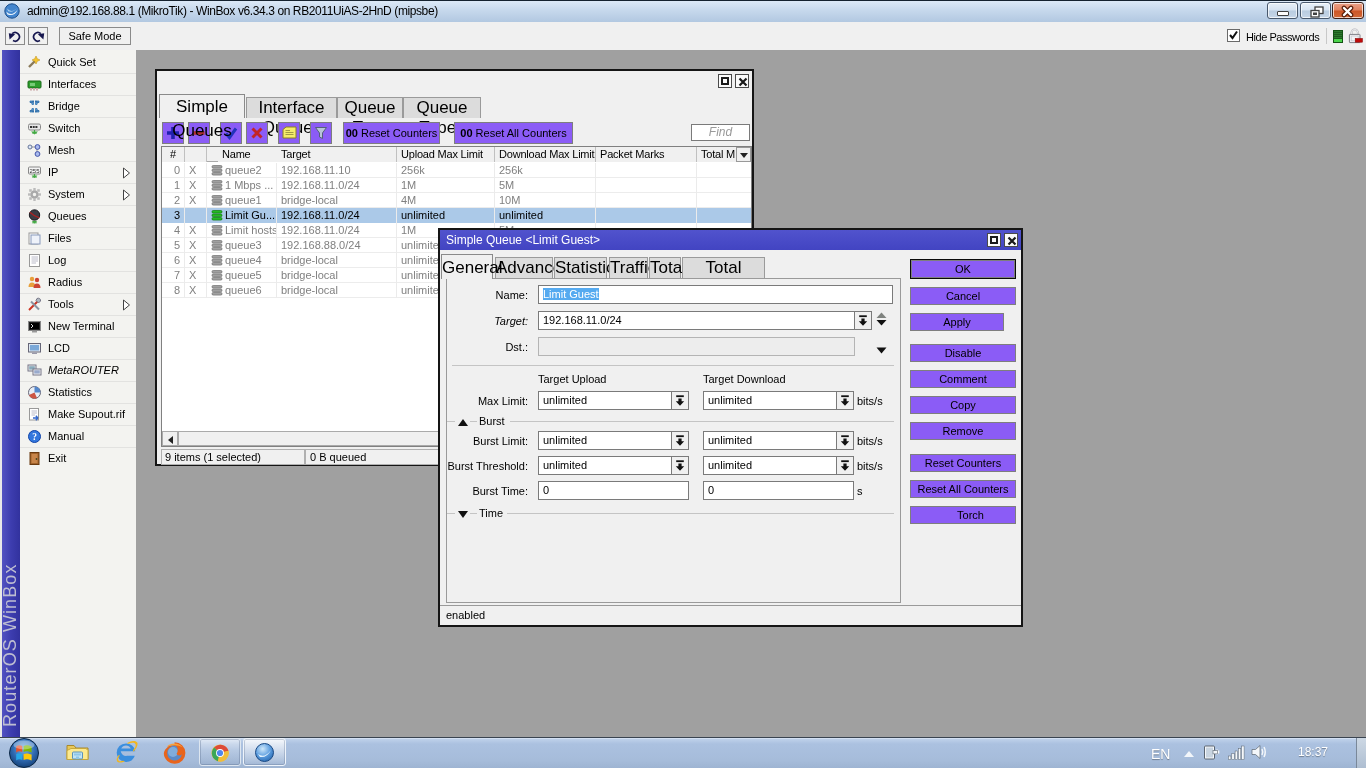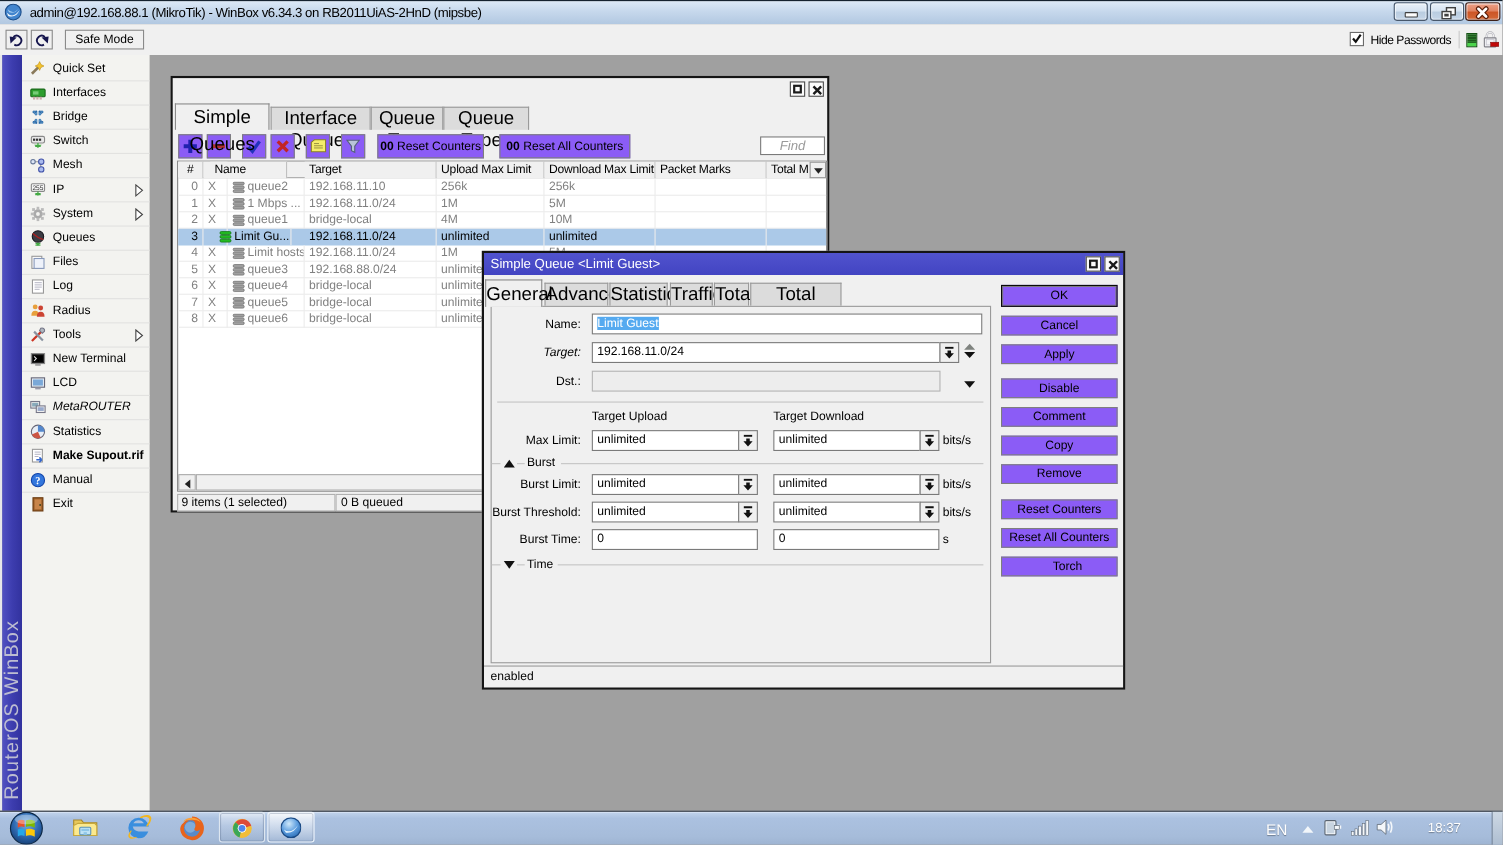--- a/index.html
+++ b/index.html
@@ -252,21 +252,21 @@
       <span>MetaROUTER</span>
     </div>
 <div class="mi" style="top:332px;">
       <svg width="15" height="15" viewBox="0 0 15 15">
         <circle cx="7.5" cy="7.5" r="6" fill="#e8eef6" stroke="#667"></circle>
         <path d="M7.5 7.5 L7.5 1.5 A6 6 0 0 1 13.5 7.5 Z" fill="#5588cc"></path>
         <path d="M7.5 7.5 L2 10 A6 6 0 0 0 10 13 Z" fill="#cc5544"></path>
       </svg>
       <span>Statistics</span>
     </div>
-<div class="mi" style="top:354px;font-weight:bold;">
+<div class="mi" style="top:354px;">
       <svg width="15" height="15" viewBox="0 0 15 15">
         <rect x="2.5" y="1.5" width="9" height="11.5" fill="#fff" stroke="#999"></rect>
         <path d="M4.5 4 H10 M4.5 6 H10 M4.5 8 H8" stroke="#aab" stroke-width="0.8"></path>
         <path d="M6 11 H11 M11 11 L8.8 8.8 M11 11 L8.8 13.2" stroke="#3366cc" stroke-width="1.4" fill="none"></path>
       </svg>
       <span>Make Supout.rif</span>
     </div>
 <div class="mi" style="top:376px;">
       <svg width="15" height="15" viewBox="0 0 15 15">
         <circle cx="7.5" cy="7.5" r="6" fill="#3377dd" stroke="#1144aa"></circle>
@@ -319,21 +319,21 @@
       </svg></div>
   <div class="btn" style="left:186px;top:51px;width:97px;height:22px;line-height:20px;"><b>00</b> Reset Counters</div>
   <div class="btn" style="left:297px;top:51px;width:119px;height:22px;line-height:20px;"><b>00</b> Reset All Counters</div>
   <div class="inp" style="left:534px;top:53px;width:59px;height:17px;font-style:italic;color:#9a9a9a;font-size:12px;text-align:center;padding-left:0;line-height:15px;">Find</div>
 
   <div class="abs" style="left:4px;top:75px;width:591px;height:301px;border:1px solid #808080;background:#fff;">
 
     <div class="abs" style="left:0;top:0;width:589px;height:15px;background:#f0f0f0;border-bottom:1px solid #aaa;">
       <div class="hdrcell" style="left:0;width:23px;padding-left:0;text-align:center;">#</div>
       <div class="hdrcell" style="left:23px;width:22px;"></div>
-      <div class="hdrcell" style="left:29px;width:70px;">Name</div>
+      <div class="hdrcell" style="left:56px;width:70px;">Name</div>
       <div class="hdrcell" style="left:115px;width:120px;">Target</div>
       <div class="hdrcell" style="left:235px;width:98px;">Upload Max Limit</div>
       <div class="hdrcell" style="left:333px;width:101px;">Download Max Limit</div>
       <div class="hdrcell" style="left:434px;width:101px;">Packet Marks</div>
       <div class="hdrcell" style="left:535px;width:39px;border-right:none;">Total M</div>
       <div class="abs" style="left:574px;top:0px;width:15px;height:15px;background:#f0f0f0;border:1px solid #999;">
           <div class="abs" style="left:3px;top:5px;width:0;height:0;border-top:5px solid #222;border-left:4px solid transparent;border-right:4px solid transparent;"></div>
         </div>
     </div>
     <div id="rows" class="abs" style="left:0;top:16px;width:589px;">
@@ -390,21 +390,21 @@
           </span>
 <span class="rcell" style="left:115px;width:120px;padding-left:4px;">bridge-local</span>
 <span class="rcell" style="left:235px;width:98px;padding-left:4px;">4M</span>
 <span class="rcell" style="left:333px;width:101px;padding-left:4px;">10M</span>
 <span class="rcell" style="left:434px;width:101px;padding-left:4px;"></span>
 <span class="rcell" style="left:535px;width:54px;border-right:none;"></span>
 </div>
 <div class="row sel" style="top:45px;background:#abc9e8;color:#000;border-bottom-color:#abc9e8;">
 <span class="rcell" style="left:0;width:23px;text-align:right;padding-right:4px;">3</span>
 <span class="rcell" style="left:23px;width:22px;padding-left:4px;"></span>
-<span class="rcell" style="left:33px;width:70px;">
+<span class="rcell" style="left:45px;width:70px;">
             <svg style="position:absolute;left:4px;top:2px" width="12" height="11" viewBox="0 0 12 11">
               <g fill="#22bb22" stroke="#117711" stroke-width="0.7">
                 <rect x="1" y="0.5" width="10" height="2.6" rx="1.2"></rect>
                 <rect x="1" y="4" width="10" height="2.6" rx="1.2"></rect>
                 <rect x="1" y="7.5" width="10" height="2.6" rx="1.2"></rect>
               </g>
             </svg>
             <span style="position:absolute;left:18px;">Limit Gu...</span>
           </span>
 <span class="rcell" style="left:115px;width:120px;padding-left:4px;">192.168.11.0/24</span>
@@ -614,21 +614,21 @@
     <div class="abs" style="left:11px;top:231px;"><svg width="12" height="9" viewBox="0 0 11 9">
           <path d="M5.5 8 L10.5 1 H0.5 Z" fill="#111"></path>
         </svg></div>
     <div class="sep" style="left:24px;top:235px;width:7px;"></div>
     <div class="abs" style="left:33px;top:229px;">Time</div>
     <div class="sep" style="left:61px;top:235px;width:387px;"></div>
   </div>
 
   <div class="btn" style="left:470px;top:29px;width:106px;height:20px;line-height:18px;border:1px solid #0a0a0a;box-shadow:inset 0 0 0 1px #7e7e7e;">OK</div>
   <div class="btn" style="left:470px;top:57px;width:106px;height:18px;line-height:16px;">Cancel</div>
-  <div class="btn" style="left:470px;top:83px;width:106px;height:18px;line-height:16px;">Apply</div>
+  <div class="btn" style="left:470px;top:83px;width:94px;height:18px;line-height:16px;">Apply</div>
   <div class="btn" style="left:470px;top:114px;width:106px;height:18px;line-height:16px;">Disable</div>
   <div class="btn" style="left:470px;top:140px;width:106px;height:18px;line-height:16px;">Comment</div>
   <div class="btn" style="left:470px;top:166px;width:106px;height:18px;line-height:16px;">Copy</div>
   <div class="btn" style="left:470px;top:192px;width:106px;height:18px;line-height:16px;">Remove</div>
   <div class="btn" style="left:470px;top:224px;width:106px;height:18px;line-height:16px;">Reset Counters</div>
   <div class="btn" style="left:470px;top:250px;width:106px;height:18px;line-height:16px;">Reset All Counters</div>
   <div class="btn" style="left:470px;top:276px;width:106px;height:18px;line-height:16px;padding-left:15px;">Torch</div>
 
   <div class="abs" style="left:0px;top:375px;width:581px;height:1px;background:#9a9a9a;"></div>
   <div class="abs" style="left:6px;top:379px;">enabled</div>

